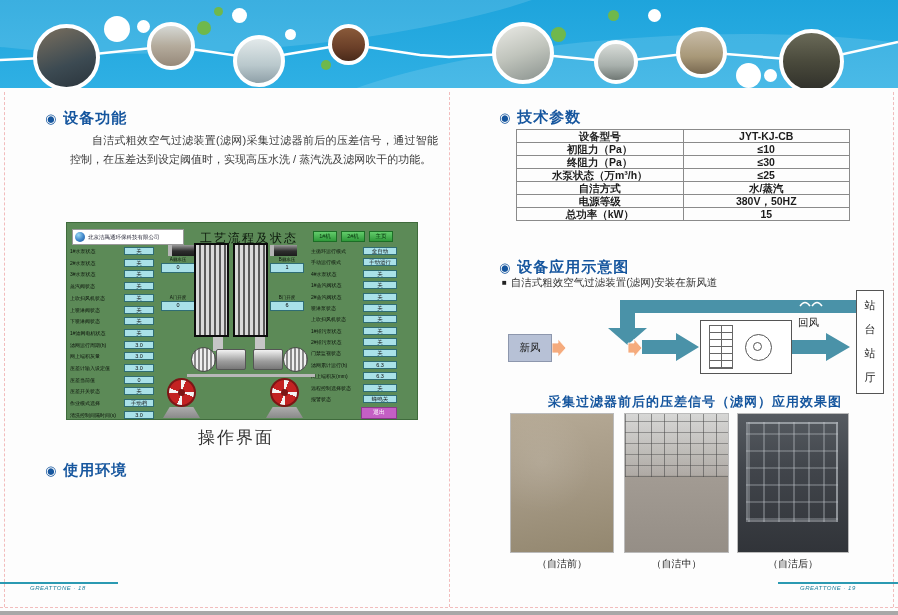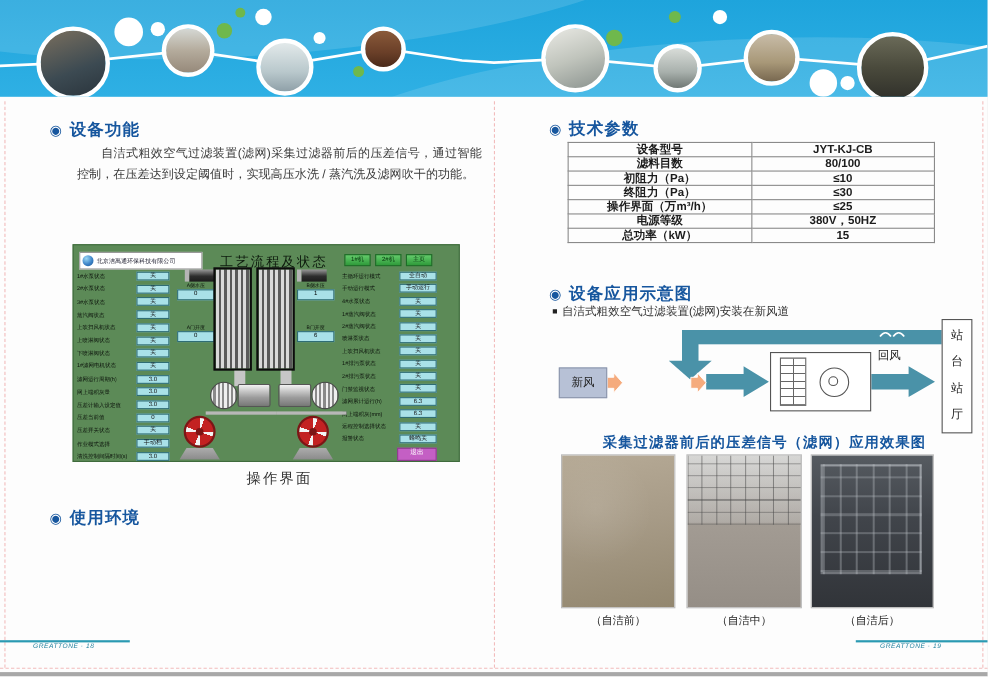--- a/index.html
+++ b/index.html
@@ -69,21 +69,21 @@
            background:repeating-linear-gradient(90deg,#efefef 0 2px,#8a8a8a 2px 4px);}
   .mot-body{width:28px;height:19px;background:linear-gradient(180deg,#f2f2f2,#9c9c9c 60%,#787878);
             border:1px solid #555;border-radius:2px;}
   .baseplate{position:absolute;top:151px;width:64px;height:3px;background:#b8b8b8;}
   .fan{position:absolute;top:155px;width:29px;height:29px;border-radius:50%;border:2px solid #7c1616;box-sizing:border-box;
        background:conic-gradient(#f4f4f4 0 20deg,#c32222 20deg 90deg,#f4f4f4 90deg 110deg,#c32222 110deg 180deg,
                   #f4f4f4 180deg 200deg,#c32222 200deg 270deg,#f4f4f4 270deg 290deg,#c32222 290deg 360deg);}
   .fan i{position:absolute;left:50%;top:50%;width:7px;height:7px;margin:-3.5px;background:#7c1616;border-radius:50%;}
   .fanstand{position:absolute;top:184px;width:37px;height:11px;background:linear-gradient(#adadad,#8a8a8a);
             clip-path:polygon(18% 0,82% 0,100% 100%,0 100%);}
-  .hmi-caption{position:absolute;left:78px;top:426px;width:352px;text-align:center;font-size:13px;
+  .hmi-caption{position:absolute;left:60px;top:426px;width:352px;text-align:center;font-size:17px;
                color:#333;letter-spacing:2px;}
 
   .envlines{position:absolute;left:72px;top:482px;}
   .envlines div{font-size:11px;line-height:17px;color:#3b3b3b;}
 
   
   .f-line{position:absolute;top:582px;height:2px;background:#2b9ab2;}
   .f-text{position:absolute;top:585px;font-size:6px;font-style:italic;color:#20809e;letter-spacing:.5px;}
 
   
@@ -410,40 +410,40 @@
 
   <div class="table-wrap">
     <table>
       <tbody>
 
           <tr>
             <td>设备型号</td>
             <td>JYT-KJ-CB</td>
           </tr>
 
-          <tr>
-            <td>滤料目数</td>
-            <td>80/100</td>
-          </tr>
 
           <tr>
             <td>初阻力（Pa）</td>
             <td>≤10</td>
           </tr>
 
           <tr>
             <td>终阻力（Pa）</td>
             <td>≤30</td>
           </tr>
 
           <tr>
-            <td>操作界面（万m³/h）</td>
+            <td>水泵状态（万m³/h）</td>
             <td>≤25</td>
           </tr>
 
+          <tr>
+            <td>自洁方式</td>
+            <td>水/蒸汽</td>
+          </tr>
 
           <tr>
             <td>电源等级</td>
             <td>380V，50HZ</td>
           </tr>
 
           <tr>
             <td>总功率（kW）</td>
             <td>15</td>
           </tr>

